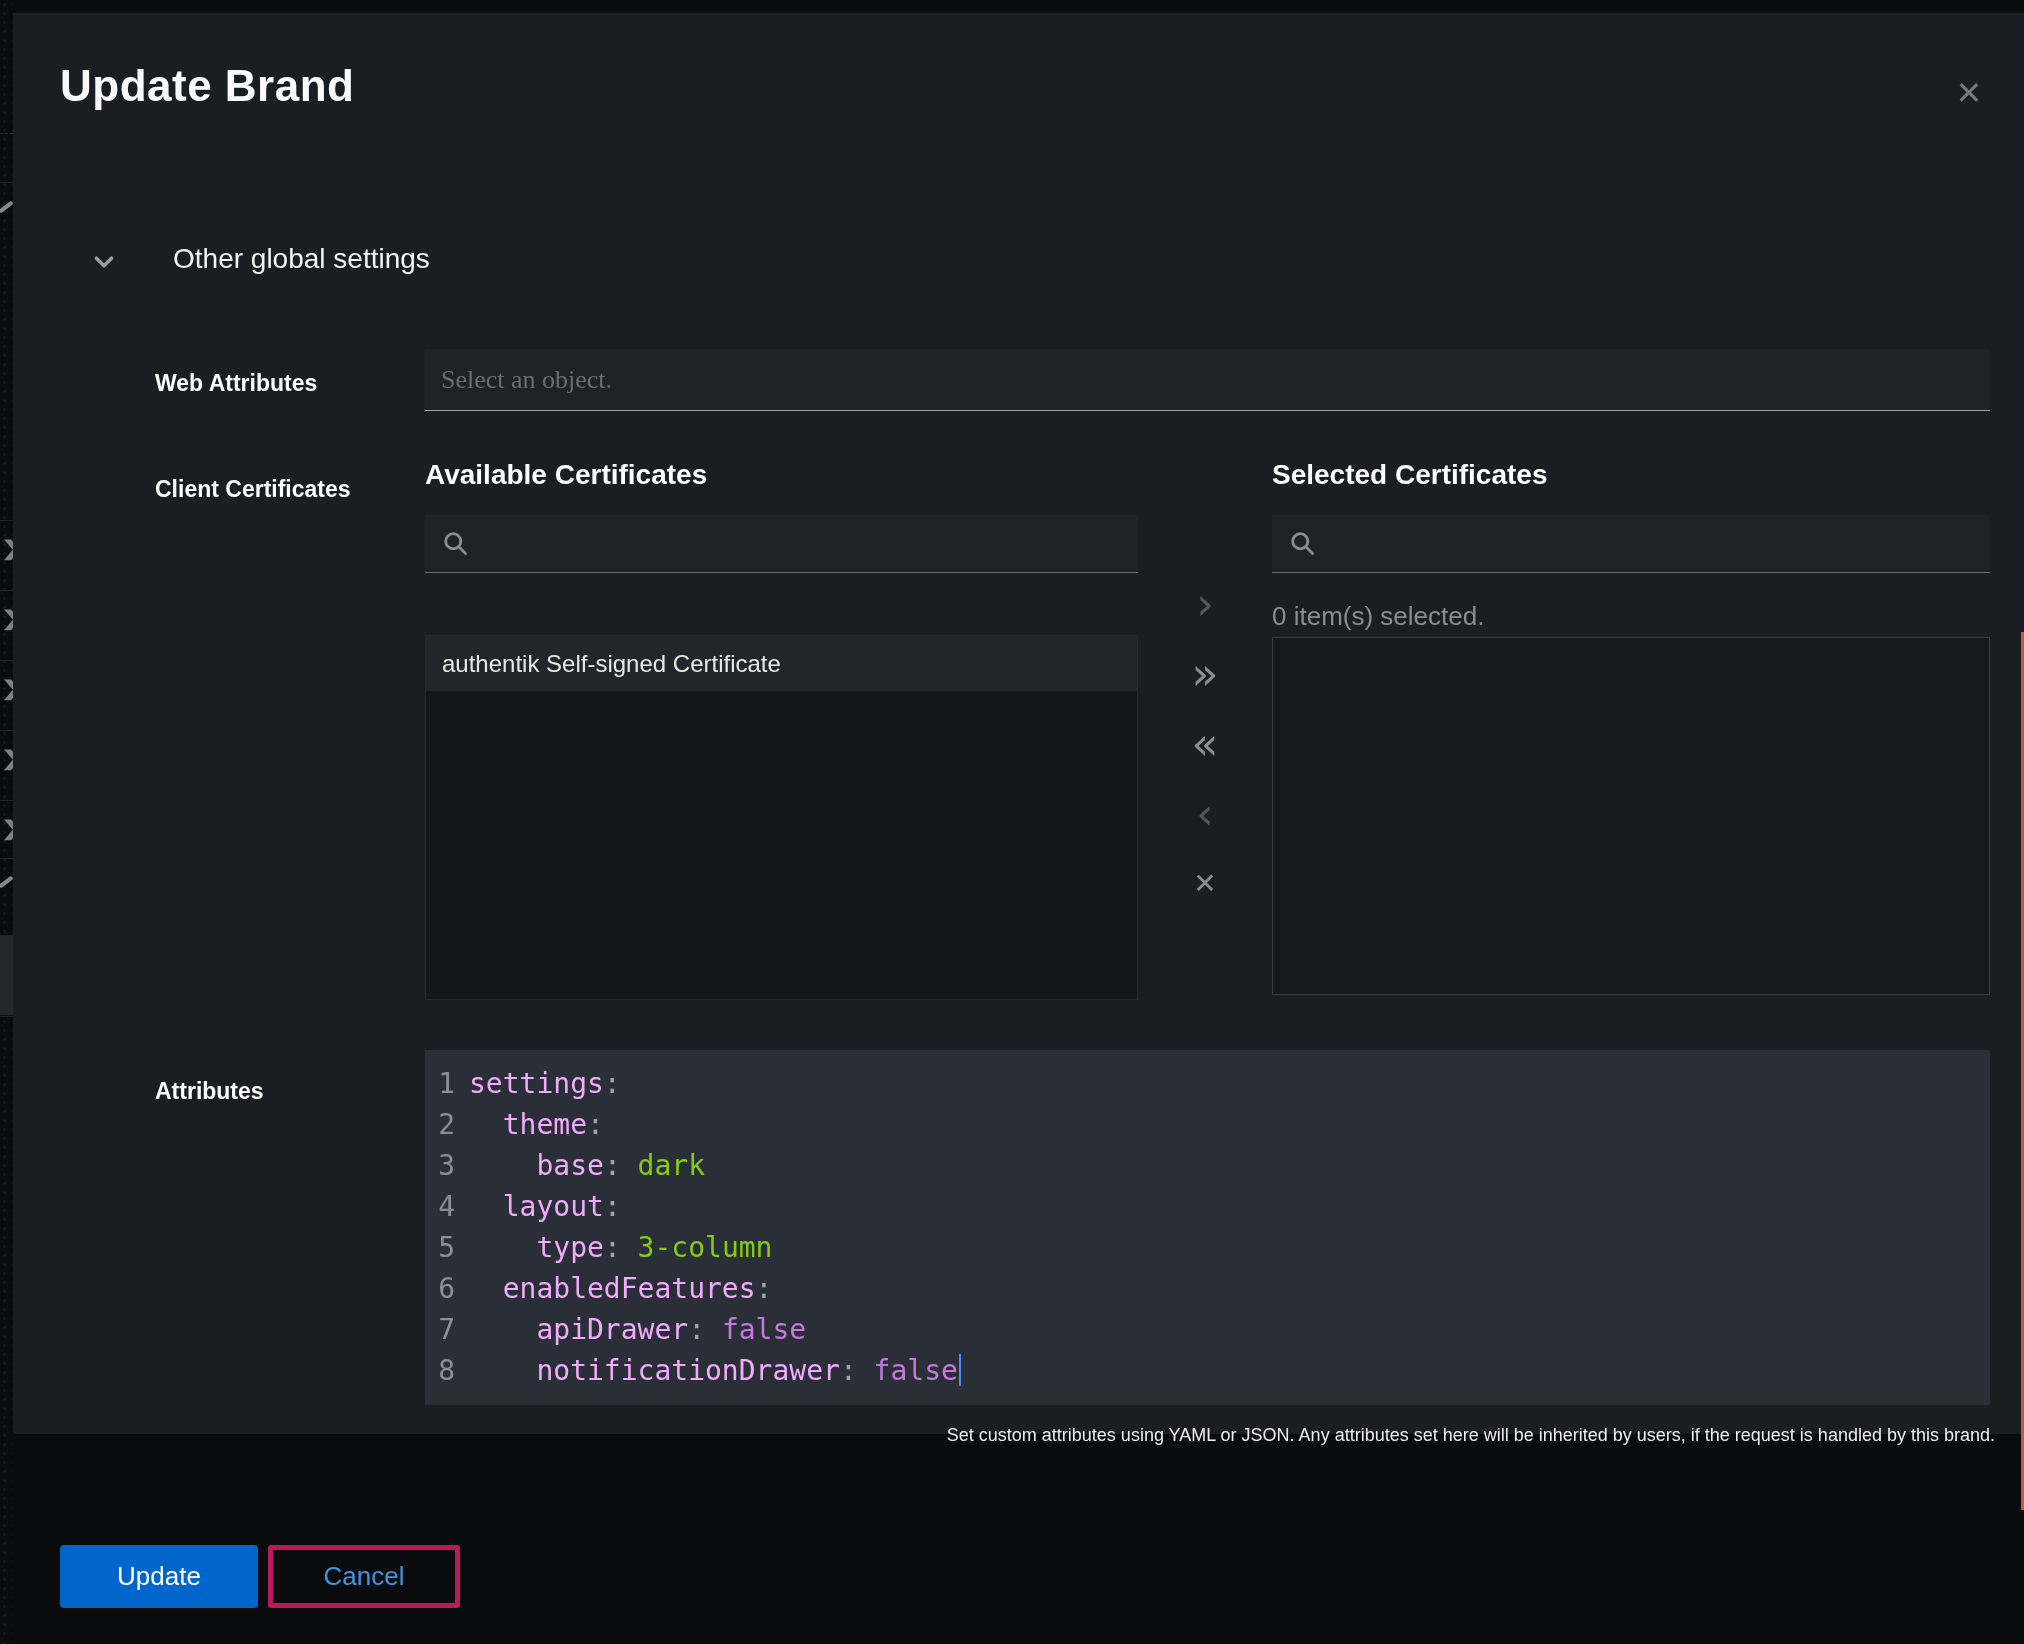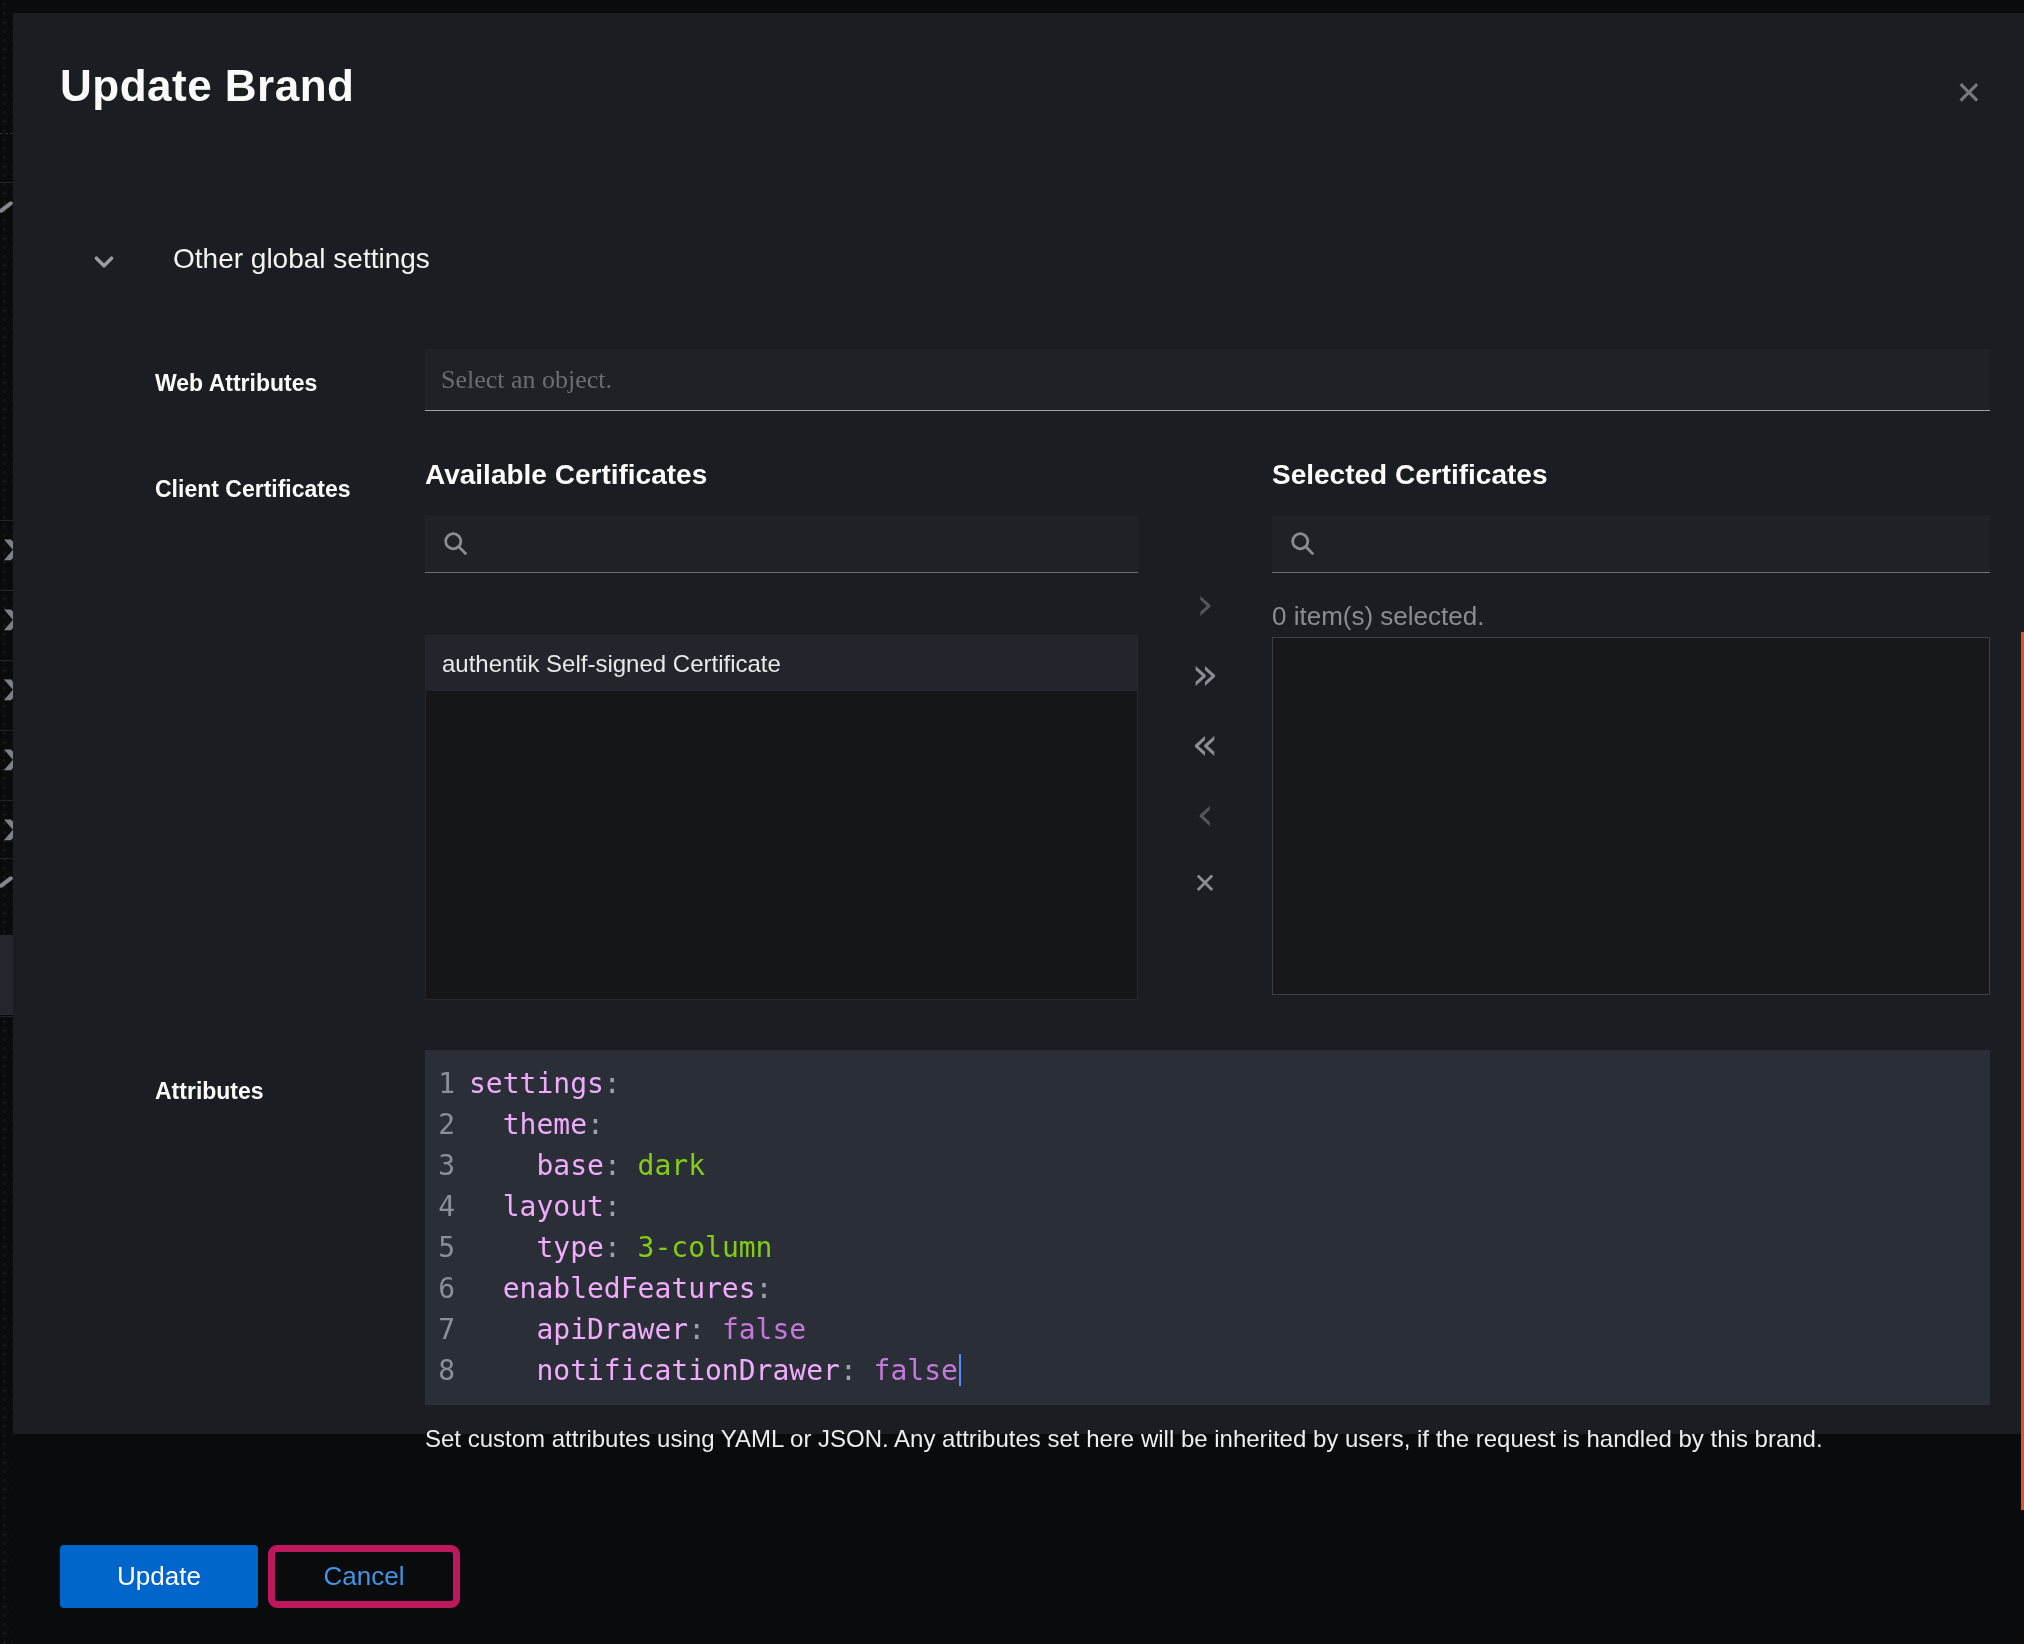--- a/index.html
+++ b/index.html
@@ -130,32 +130,32 @@
   .tok-sep  { color:#9da3ad; }
   .tok-plain{ color:#84cc16; }
   .tok-atom { color:#c678dd; }
   .cursor {
     display:inline-block; width:2px; height:32px; background:#528bff;
     vertical-align:-6px; margin-left:1px;
   }
 
   .help-text {
     position:absolute; left:412px; top:1412px; width:1570px;
-    font-size:24px; color:#ededed;
+    font-size:18px; color:#ededed;text-align:right;
   }
 
   
   .btn-primary {
     position:absolute; left:47px; top:1532px; width:198px; height:63px;
     background:#0066cc; color:#ffffff; border:none; border-radius:4px;
     font-size:26px; cursor:pointer; font-family:"Liberation Sans", sans-serif;
   }
   .btn-secondary {
     position:absolute; left:255px; top:1532px; width:192px; height:63px;
-    background:transparent; color:#4394e5; border:7px solid #be185d; border-radius:9px;
+    background:transparent; color:#4394e5; border:5px solid #be185d; border-radius:3px;
     font-size:26px; cursor:pointer; font-family:"Liberation Sans", sans-serif;
   }
 </style>
 </head>
 <body>
 
 <div class="top-strip"></div>
 <div class="left-strip">
   <div class="strip-divider dashed" style="top:133px"></div>
   <div class="strip-divider" style="top:182px"></div>

